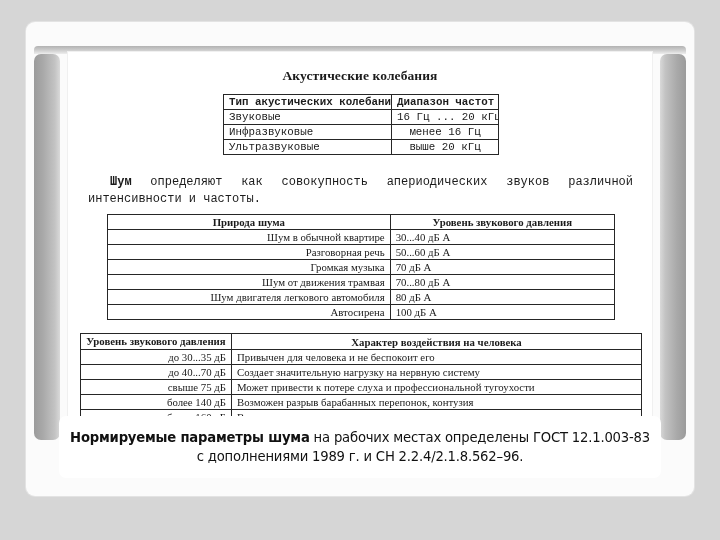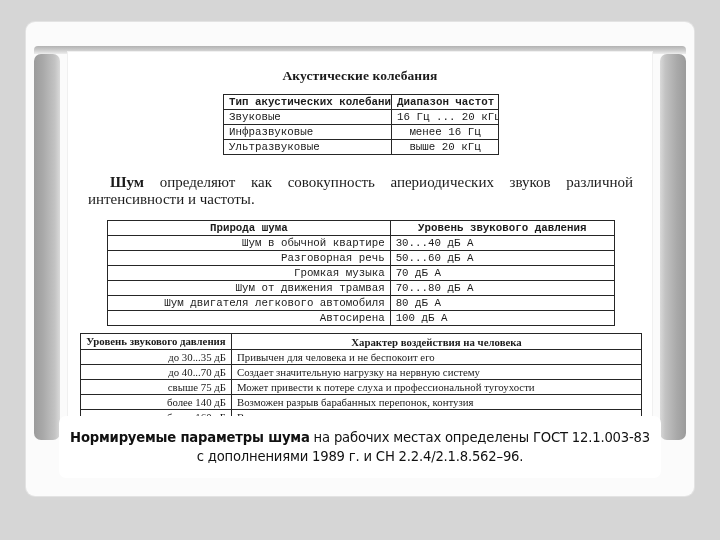--- a/index.html
+++ b/index.html
@@ -140,34 +140,34 @@
   }
   #table-acoustic-types td.c1 { text-align: left; }
   #table-acoustic-types td.c2 { text-align: center; }
 
   
   .doc-paragraph {
     position: absolute;
     left: 20px;
     top: 122px;
     width: 545px;
-    font-size: 15px;
+    font-size: 12px;
     line-height: 17px;
     text-align: justify;
     text-indent: 22px;
+    font-family: Liberation Mono, monospace;
   }
   .doc-paragraph .lead { font-weight: bold; }
 
   
   #table-noise-sources {
     position: absolute;
     left: 39px;
-    top: 168px;
+    top: 162px;
     width: 508px;
-    font-family: Liberation Mono, monospace;
   }
   #table-noise-sources td.c1 { text-align: right; }
   #table-noise-sources td.c2 { text-align: left; }
 
   
   #table-noise-effects {
     position: absolute;
     left: 12px;
     top: 281px;
     width: 562px;

